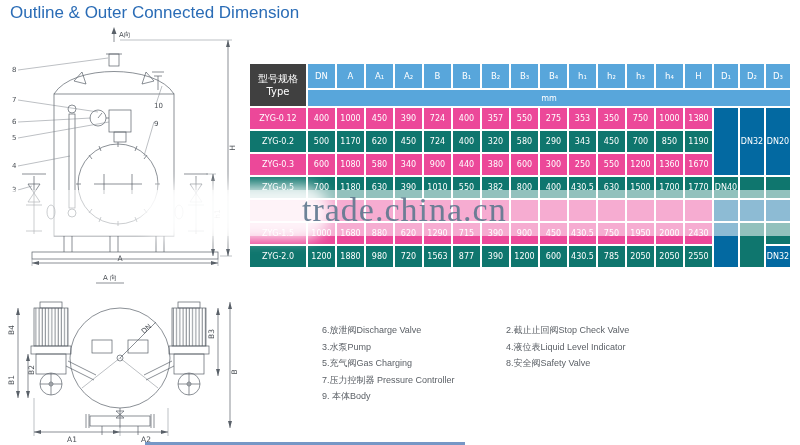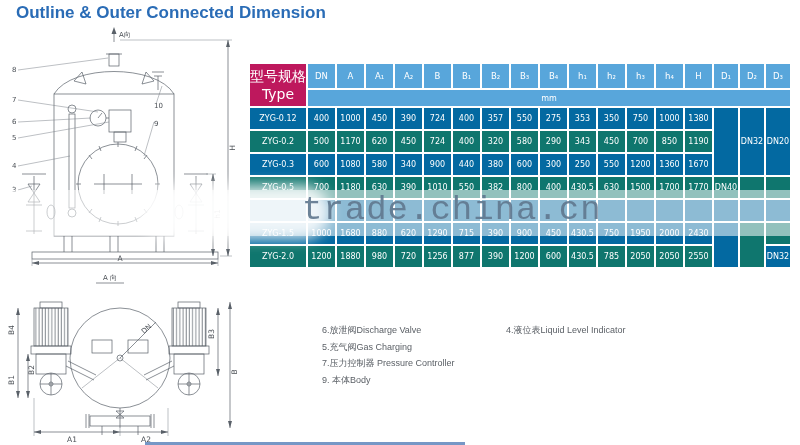--- a/index.html
+++ b/index.html
@@ -1,36 +1,36 @@
 <!DOCTYPE html>
 <html><head>
 <meta charset="utf-8">
 <style>
   html,body{margin:0;padding:0}
   body{width:800px;height:445px;position:relative;background:#ffffff;overflow:hidden;
        font-family:"Liberation Sans",sans-serif}
-  .title{position:absolute;left:16px;top:3px;font-size:17px;font-weight:bold;color:#2a6cb6}
+  .title{position:absolute;left:10px;top:3px;font-size:17px;font-weight:normal;color:#2a6cb6}
 
   
   table.dims{position:absolute;left:248px;top:62px;border-collapse:separate;border-spacing:2px;table-layout:fixed}
   .cell{color:#fff;text-align:center;font-family:"DejaVu Sans",sans-serif;font-size:8px;
         height:21px;padding:0;overflow:hidden;white-space:nowrap;font-weight:normal}
   .head{background:#58a6db;height:24px;font-size:8.5px}
-  .typehead{background:#be185d;font-size:14px;line-height:1.3}
+  .typehead{background:#404040;font-size:10px;line-height:1.3}
   .mmcell{background:#58a6db;height:16px;font-size:8px}
-  .light{background:#0369a1}
+  .light{background:#ec4899}
   .dark{background:#0f766e}
   .pale{background:#0369a1}
 
   
   .wm-band{position:absolute;left:0;top:190px;width:800px;height:46px;background:rgba(255,255,255,0.55)}
   .wm-blob{position:absolute;left:140px;top:185px;width:190px;height:54px;background:rgba(255,255,255,0.85);
            filter:blur(7px);border-radius:28px}
   .wm-text{position:absolute;left:302px;top:191px;font-size:34px;color:rgba(97,120,143,0.92);
-           font-family:Liberation Mono, monospace;letter-spacing:1px}
+           font-family:Liberation Serif, serif;letter-spacing:1px}
 
   
   .legend{position:absolute;top:322px;font-size:9px;color:#5c6167;line-height:16.5px;white-space:nowrap}
   .legend.colL{left:322px}
   .legend.colR{left:506px}
 
   .bottombar{position:absolute;left:145px;top:442px;width:320px;height:3px;background:#2c5fa8;opacity:0.65}
 
   
   svg{position:absolute}
@@ -409,42 +409,45 @@
         <td class="cell pale" rowspan="2"></td>
         <td class="cell dark" rowspan="2"></td>
         <td class="cell dark"></td>
       </tr>
       <tr>
         <td class="cell dark">ZYG-2.0</td>
         <td class="cell dark">1200</td>
         <td class="cell dark">1880</td>
         <td class="cell dark">980</td>
         <td class="cell dark">720</td>
-        <td class="cell dark">1256</td>
+        <td class="cell dark">1563</td>
         <td class="cell dark">877</td>
         <td class="cell dark">390</td>
         <td class="cell dark">1200</td>
         <td class="cell dark">600</td>
         <td class="cell dark">430.5</td>
         <td class="cell dark">785</td>
         <td class="cell dark">2050</td>
         <td class="cell dark">2050</td>
         <td class="cell dark">2550</td>
         <td class="cell pale">DN32</td>
       </tr>
     </tbody>
 </table>
 
 <div class="wm-band"></div>
 <div class="wm-blob"></div>
 <div class="wm-text">trade.china.cn</div>
 
 <div class="legend colL">
   <div>6.放泄阀Discharge Valve</div>
+  <div>3.水泵Pump</div>
   <div>5.充气阀Gas Charging</div>
   <div>7.压力控制器 Pressure Controller</div>
   <div>9. 本体Body</div>
 </div>
 <div class="legend colR">
+  <div>2.截止止回阀Stop Check Valve</div>
   <div>4.液位表Liquid Level Indicator</div>
+  <div>8.安全阀Safety Valve</div>
 </div>
 
 <div class="bottombar"></div>
 
 </body></html>

